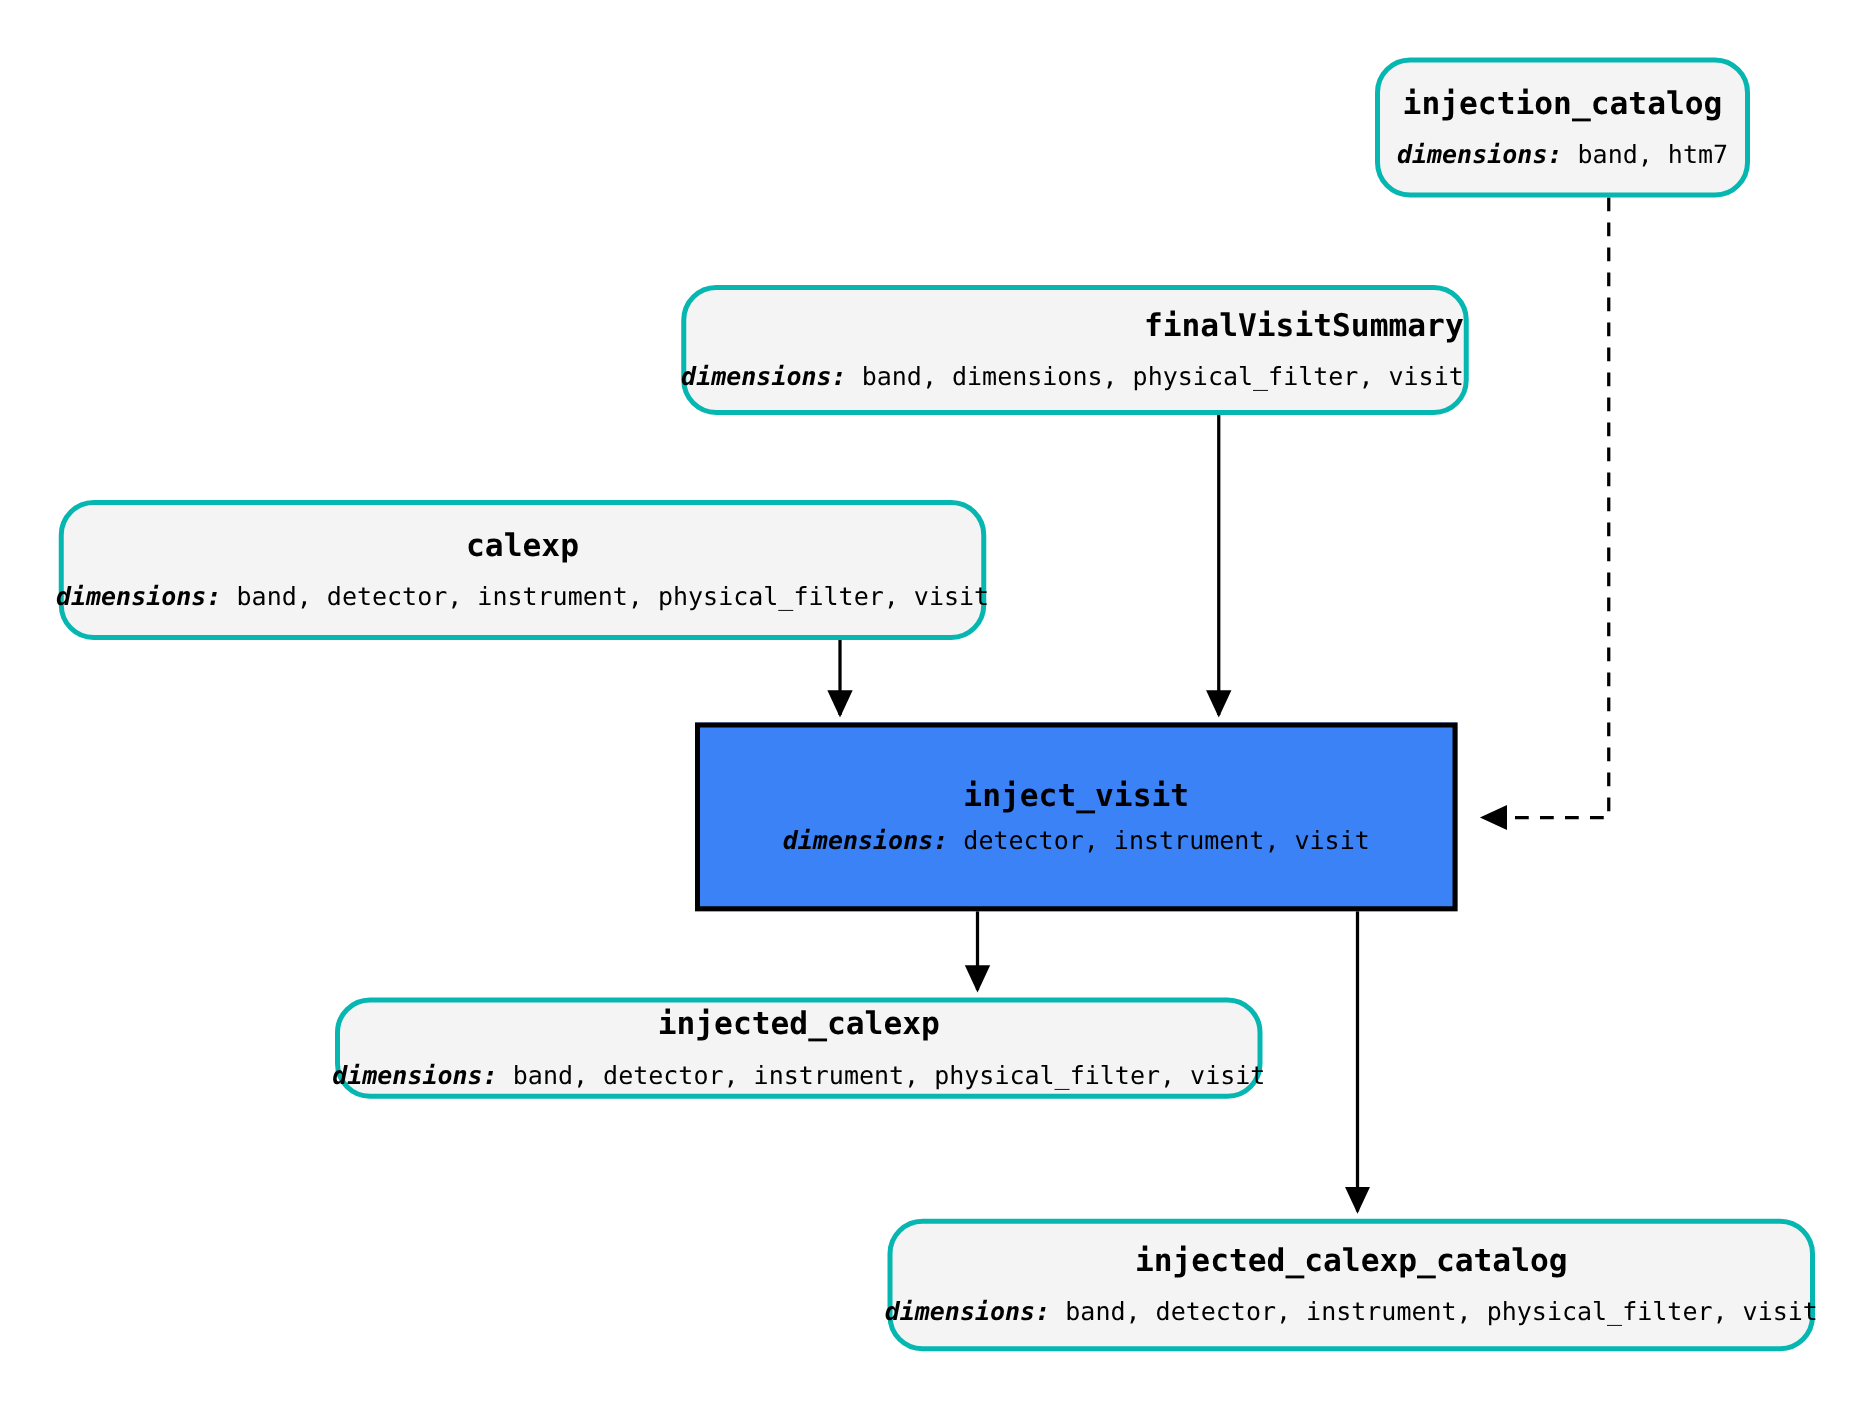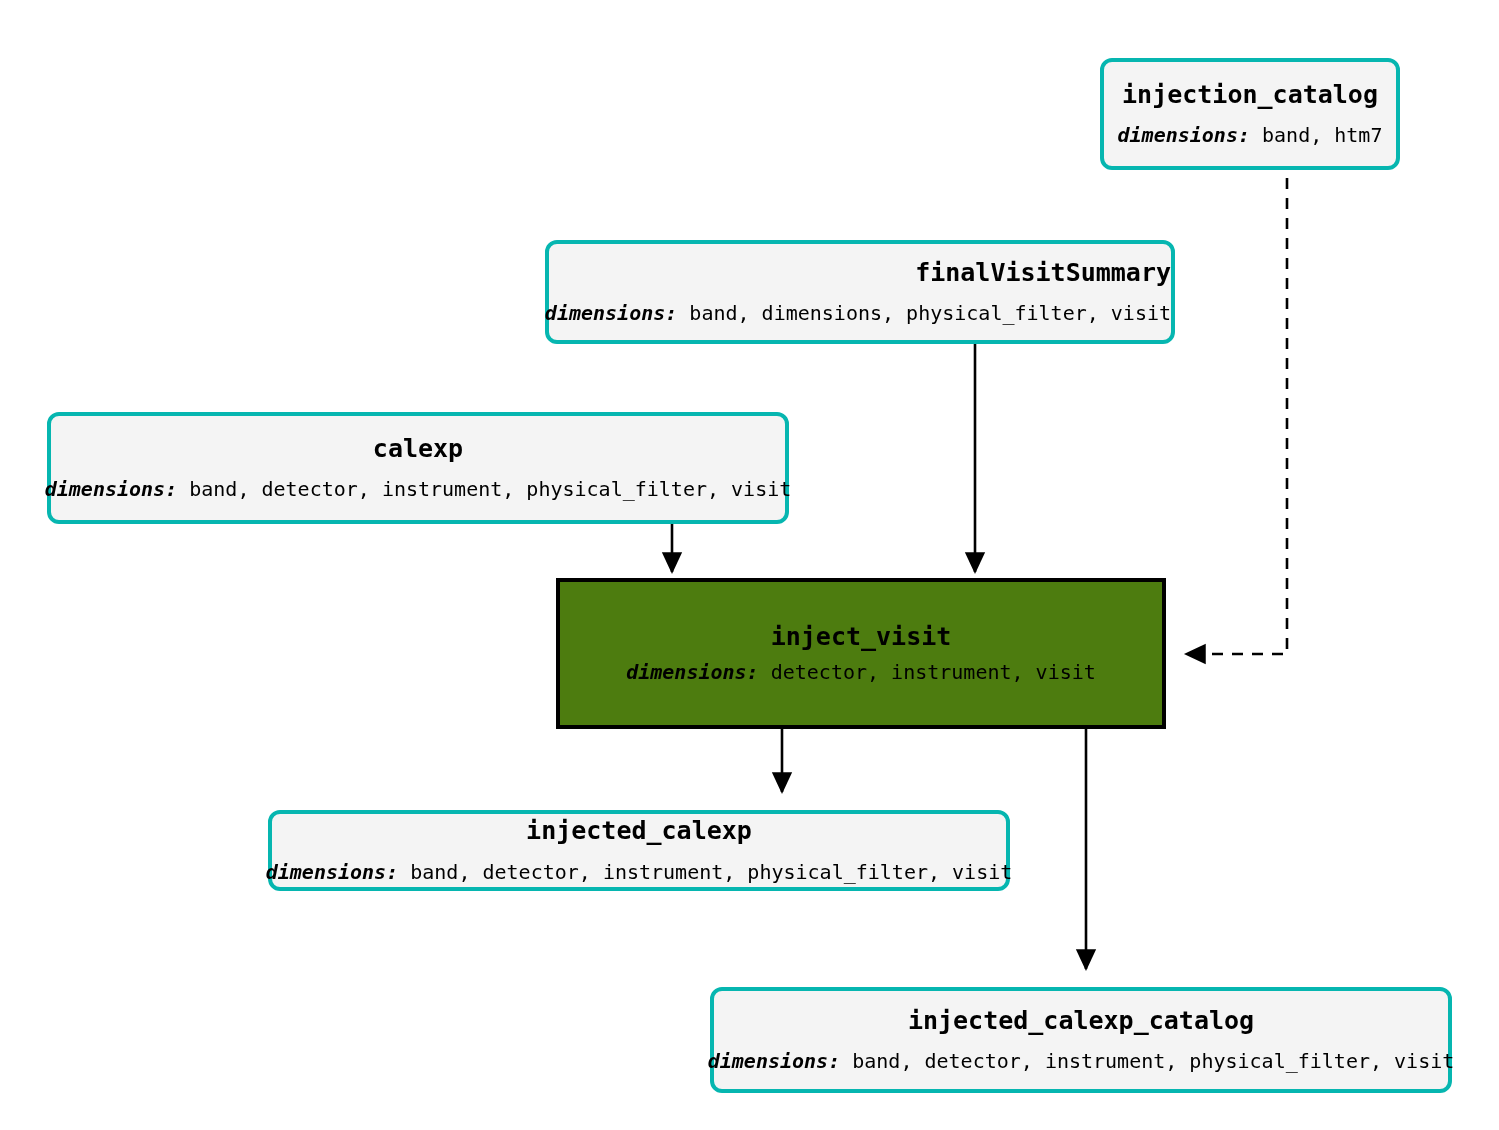--- a/index.html
+++ b/index.html
@@ -30,25 +30,24 @@
     position: absolute;
     box-sizing: border-box;
     display: flex;
     flex-direction: column;
     align-items: center;
     justify-content: center;
   }
   .node.dataset {
     background: #f4f4f4;
     border: 4px solid #06b6b0;
-    border-radius: 12px;
-    margin-top: 12px;
+    border-radius: 28px;
   }
   .node.task {
-    background: #4d7c0f;
+    background: #3b82f6;
     border: 4px solid #000000;
     border-radius: 0;
   }
   .node-title {
     font-family: "DejaVu Sans Mono", monospace;
     font-weight: bold;
     font-size: 25px;
     color: #000000;
     line-height: 1.1;
     text-align: center;

